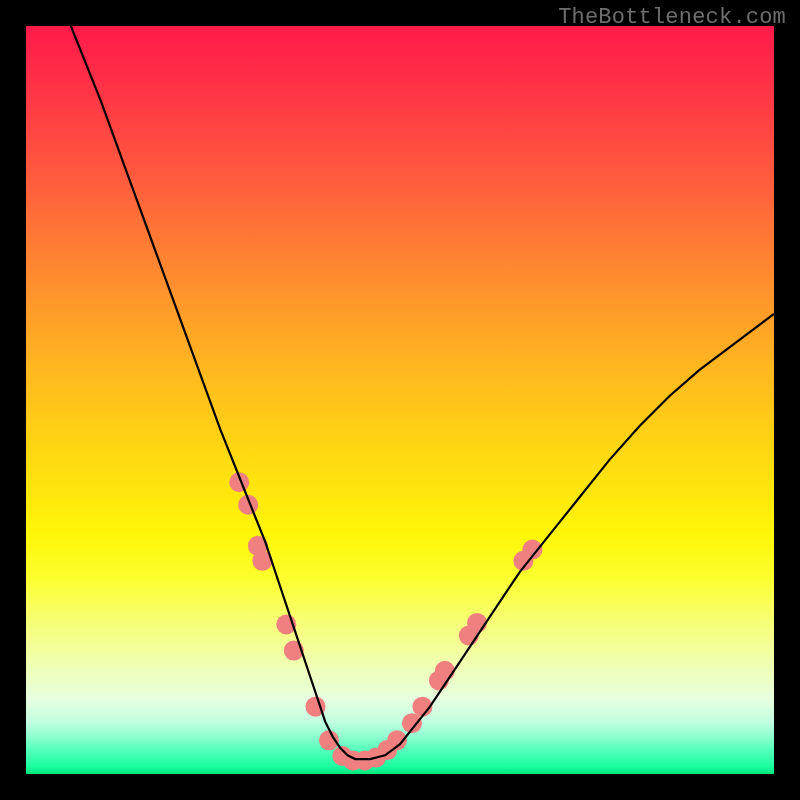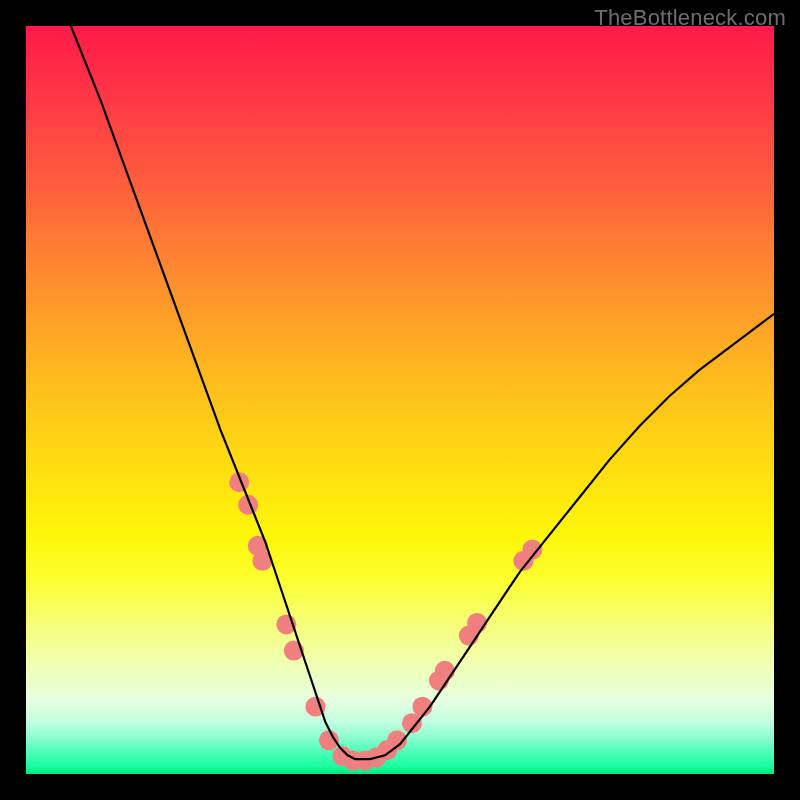--- a/index.html
+++ b/index.html
@@ -36,21 +36,21 @@
   .plot {
     position: absolute;
     left: 0; top: 0;
     width: 748px; height: 748px;
     display: block;
   }
   .watermark {
     position: absolute;
     top: 5px;
     right: 14px;
-    font-family: Liberation Sans, sans-serif;
+    font-family: Liberation Mono, monospace;
     font-size: 22px;
     color: #6e6e6e;
     letter-spacing: 0.2px;
   }
 </style>
 </head>
 <body>
 
 <div class="frame">
   <div class="gradient"></div>

